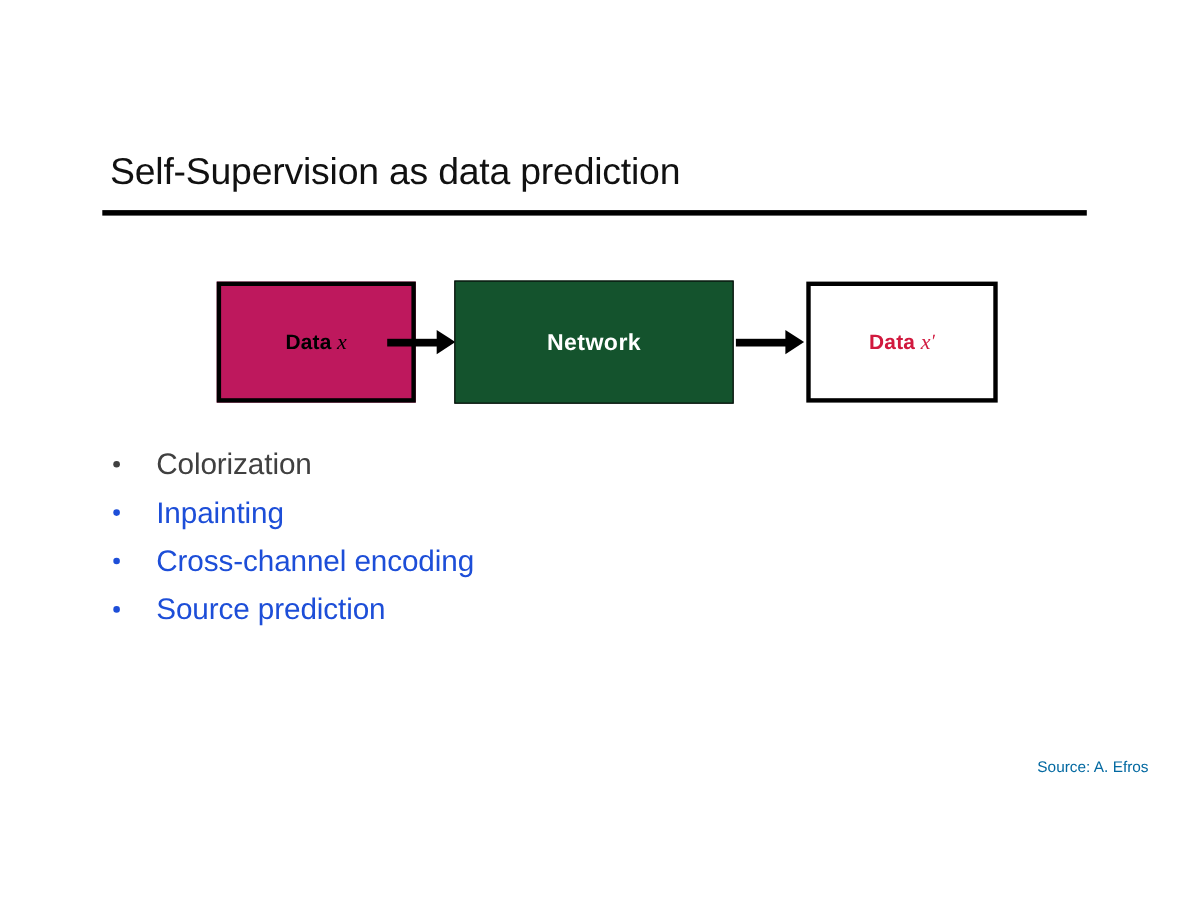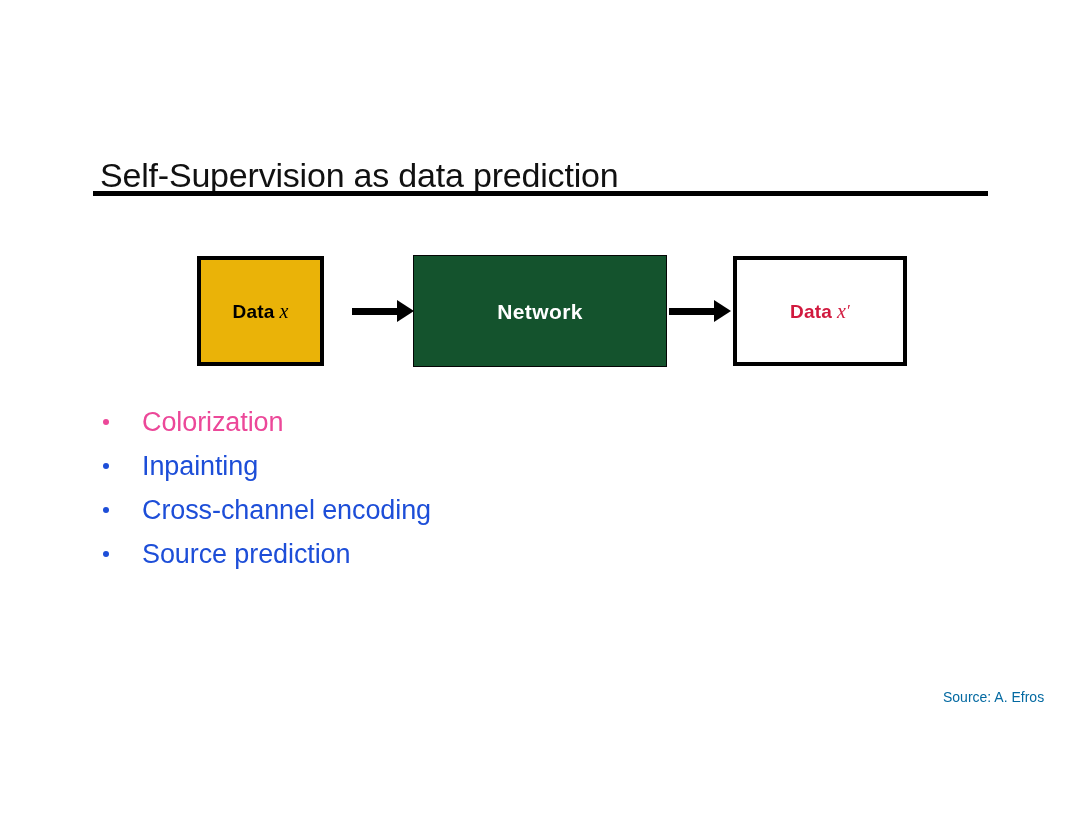--- a/index.html
+++ b/index.html
@@ -19,21 +19,21 @@
   .slide {
     position: absolute;
     inset: 0;
     background: #ffffff;
   }
 
   
   .title {
     position: absolute;
     left: 100px;
-    top: 156px;
+    top: 137px;
     font-size: 34px;
     font-weight: 400;
     letter-spacing: -0.2px;
     color: #111111;
     white-space: nowrap;
   }
   .title-rule {
     position: absolute;
     left: 93px;
     top: 191px;
@@ -55,23 +55,23 @@
     position: absolute;
     box-sizing: border-box;
     display: flex;
     align-items: center;
     justify-content: center;
     pointer-events: auto;
   }
   .box-data-in {
     left: 197px;
     top: 256px;
-    width: 127px;
+    width: 181px;
     height: 110px;
-    background: #eab308;
+    background: #be185d;
     border: 4px solid #000000;
   }
   .box-network {
     left: 413px;
     top: 255px;
     width: 254px;
     height: 112px;
     background: #14532d;
     border: 1px solid #050505;
   }
@@ -156,21 +156,21 @@
     background: currentColor;
   }
   .bullet-text {
     margin-left: 43px;
     font-size: 27px;
     font-weight: 400;
     letter-spacing: -0.1px;
     white-space: nowrap;
     line-height: 1;
   }
-  .bullet-row.active { color: #ec4899; }
+  .bullet-row.active { color: #404040; }
   .bullet-row.dim { color: #1d4ed8; }
 
   
   .source {
     position: absolute;
     left: 943px;
     top: 689px;
     font-size: 14px;
     color: #0369a1;
     white-space: nowrap;

